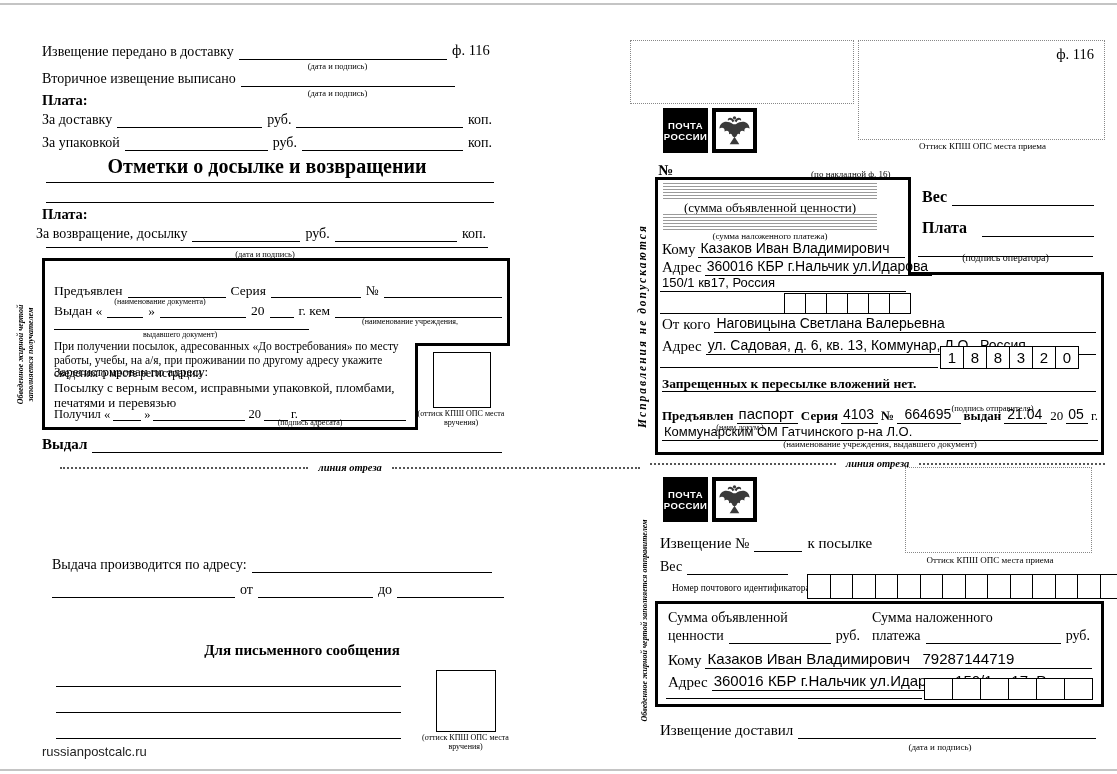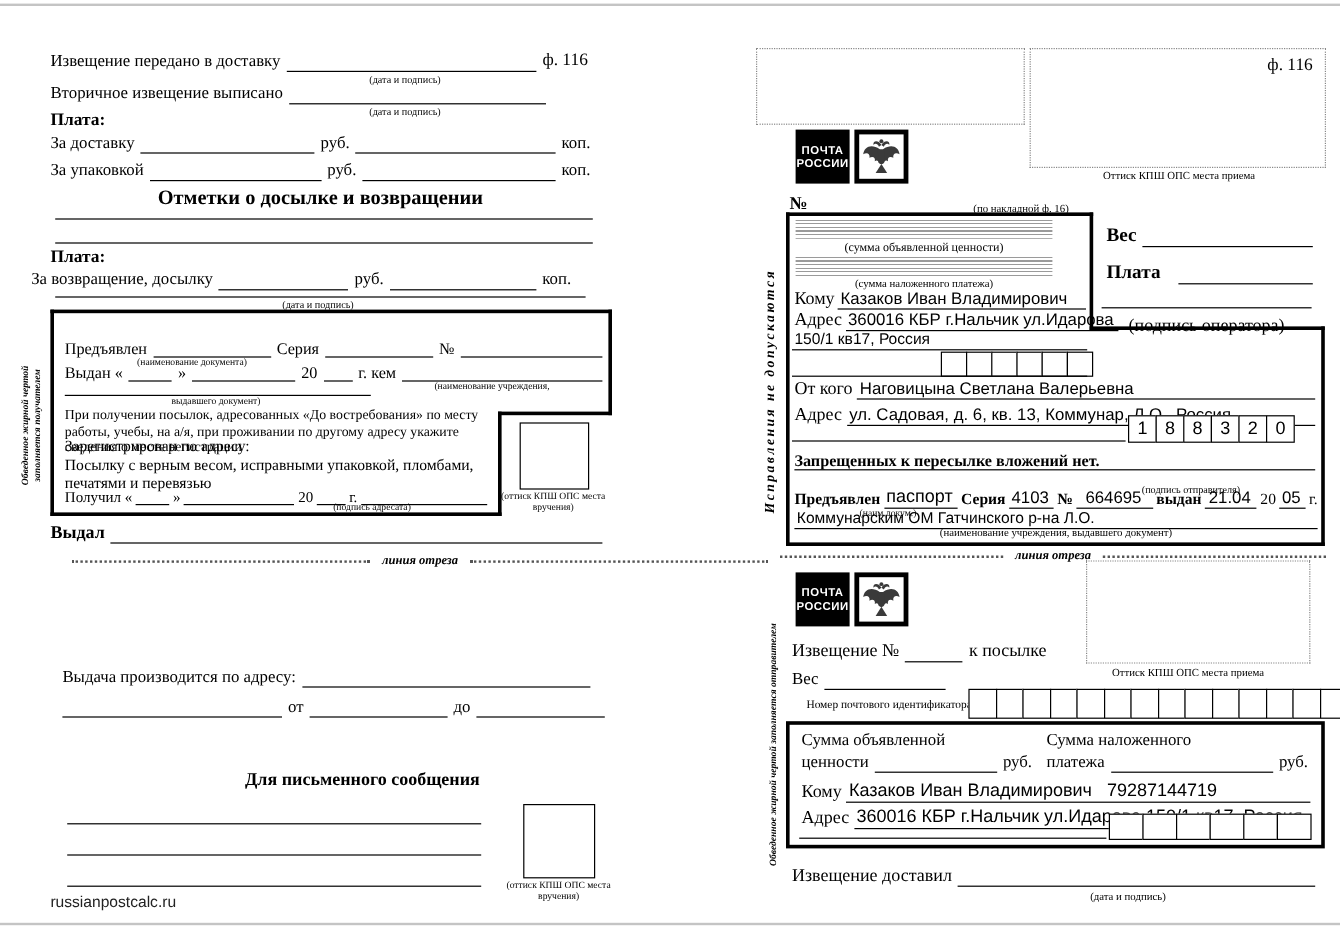--- a/index.html
+++ b/index.html
@@ -71,27 +71,27 @@
     <span>коп.</span>
   </div>
   <div class="row" style="left:42px;top:135px;width:450px">
     <span>За упаковкой</span>
     <span class="bl" style="width:143px"></span>
     <span>руб.</span>
     <span class="bl grow"></span>
     <span>коп.</span>
   </div>
 
-  <div class="abs b c" style="left:42px;top:155px;width:450px;font-size:17px">Отметки о досылке и возвращении</div>
+  <div class="abs b c" style="left:42px;top:155px;width:450px;font-size:20px">Отметки о досылке и возвращении</div>
 
   <div class="hl" style="left:46px;top:182px;width:448px"></div>
   <div class="hl" style="left:46px;top:202px;width:448px"></div>
 
   <div class="abs b" style="left:42px;top:206px;font-size:14.5px">Плата:</div>
-  <div class="row" style="left:26px;top:226px;width:450px">
+  <div class="row" style="left:36px;top:226px;width:450px">
     <span>За возвращение, досылку</span>
     <span class="bl" style="width:108px"></span>
     <span>руб.</span>
     <span class="bl grow"></span>
     <span>коп.</span>
   </div>
   <div class="hl" style="left:46px;top:247px;width:442px"></div>
   <div class="note" style="left:165px;top:250px;width:200px">(дата и подпись)</div>
 
   <div class="seg" style="left:42px;top:258px;width:468px;height:3px"></div>
@@ -220,21 +220,21 @@
   </div>
 
   <div class="seg" style="left:655px;top:177px;width:256px;height:3px"></div>
   <div class="seg" style="left:655px;top:177px;width:3px;height:278px"></div>
   <div class="seg" style="left:908px;top:177px;width:3px;height:98px"></div>
   <div class="seg" style="left:908px;top:272px;width:196px;height:3px"></div>
   <div class="seg" style="left:1101px;top:272px;width:3px;height:183px"></div>
   <div class="seg" style="left:655px;top:452px;width:449px;height:3px"></div>
 
   <div class="hatch" style="left:663px;top:183px;width:214px;height:16px"></div>
-  <div class="note" style="left:663px;top:201px;width:214px;font-size:10px">(сумма объявленной ценности)</div>
+  <div class="note" style="left:663px;top:201px;width:214px;font-size:13px">(сумма объявленной ценности)</div>
   <div class="hatch" style="left:663px;top:214px;width:214px;height:16px"></div>
   <div class="note" style="left:663px;top:232px;width:214px;font-size:9px">(сумма наложенного платежа)</div>
 
   <div class="row" style="left:662px;top:241px;width:243px;gap:3px">
     <span class="lg">Кому</span>
     <span class="fv grow">Казаков Иван Владимирович</span>
   </div>
   <div class="row" style="left:662px;top:259px;width:243px;gap:3px">
     <span class="lg">Адрес</span>
     <span class="fv grow">360016 КБР г.Нальчик ул.Идарова</span>
@@ -254,21 +254,21 @@
 
   <div class="row" style="left:922px;top:188px;width:172px">
     <span class="b" style="font-size:16px">Вес</span>
     <span class="bl grow"></span>
   </div>
   <div class="row" style="left:922px;top:219px;width:172px;gap:15px">
     <span class="b" style="font-size:16px">Плата</span>
     <span class="bl grow"></span>
   </div>
   <div class="hl" style="left:918px;top:256px;width:175px"></div>
-  <div class="note" style="left:918px;top:264px;width:175px;font-size:15px">(подпись оператора)</div>
+  <div class="note" style="left:918px;top:252px;width:175px;font-size:10px">(подпись оператора)</div>
 
   <div class="row" style="left:662px;top:316px;width:434px;gap:4px">
     <span class="lg">От кого</span>
     <span class="fv grow">Наговицына Светлана Валерьевна</span>
   </div>
   <div class="row" style="left:662px;top:338px;width:434px;gap:4px">
     <span class="lg">Адрес</span>
     <span class="fv grow">ул. Садовая, д. 6, кв. 13, Коммунар, Л.О., Россия</span>
   </div>
   <div class="cells" style="left:941px;top:346px">

